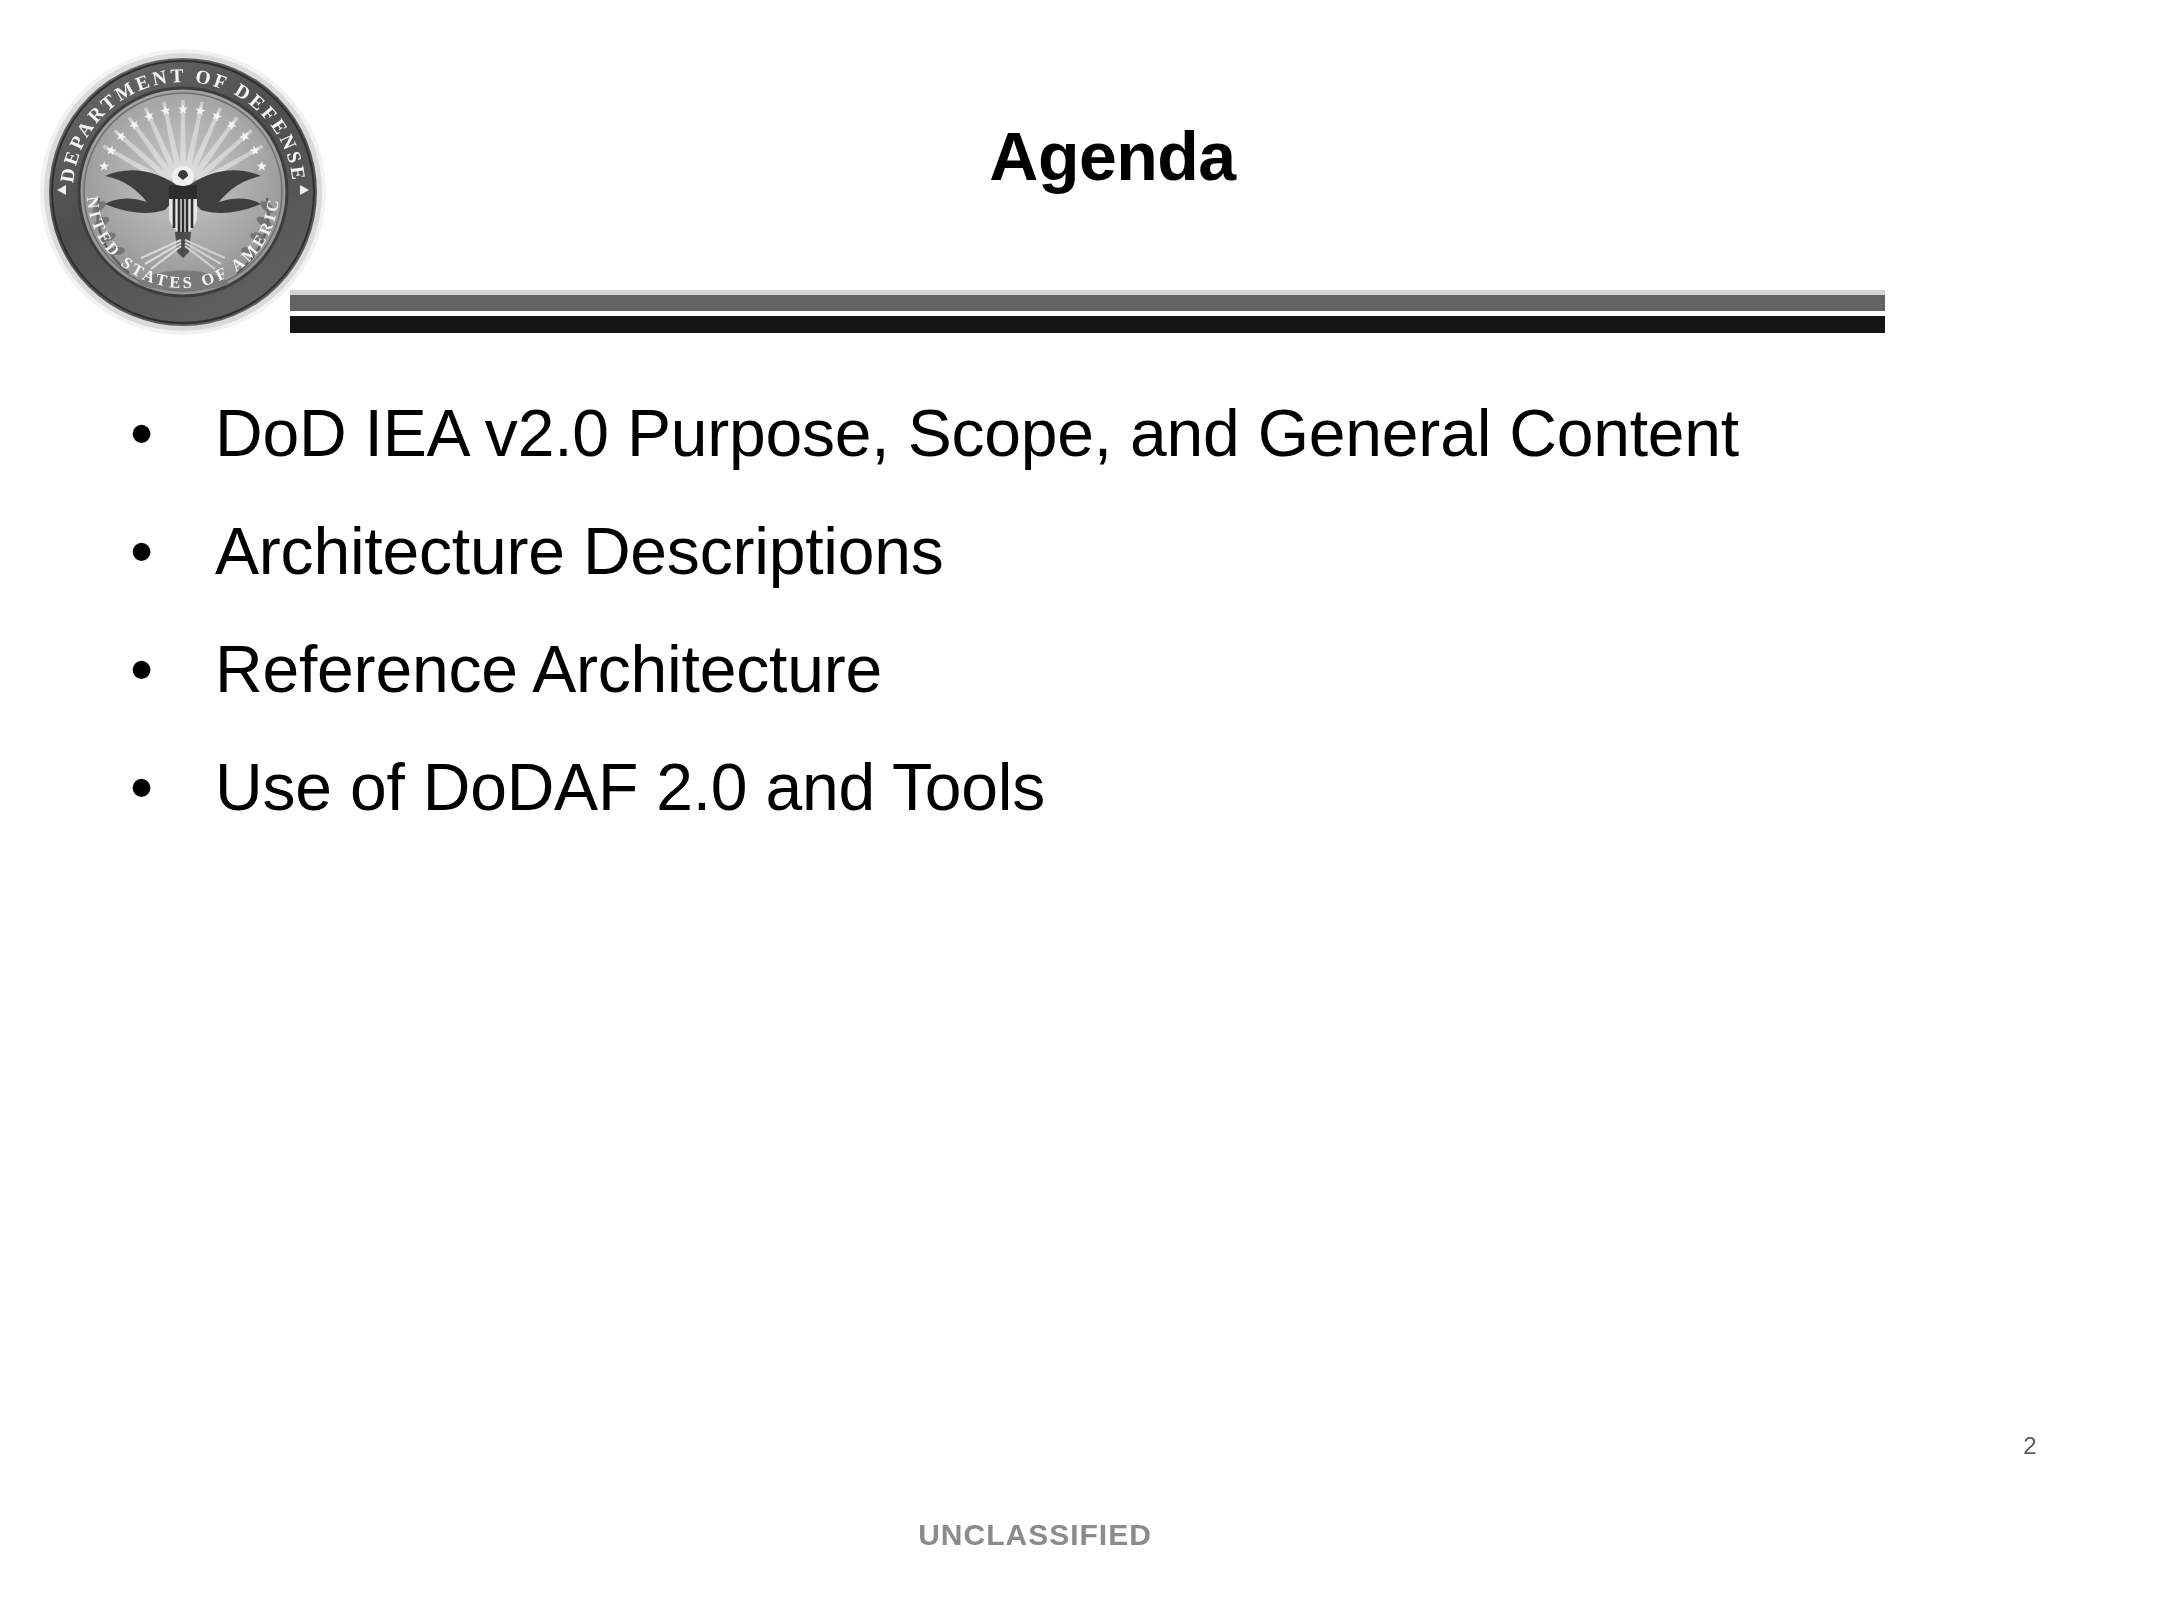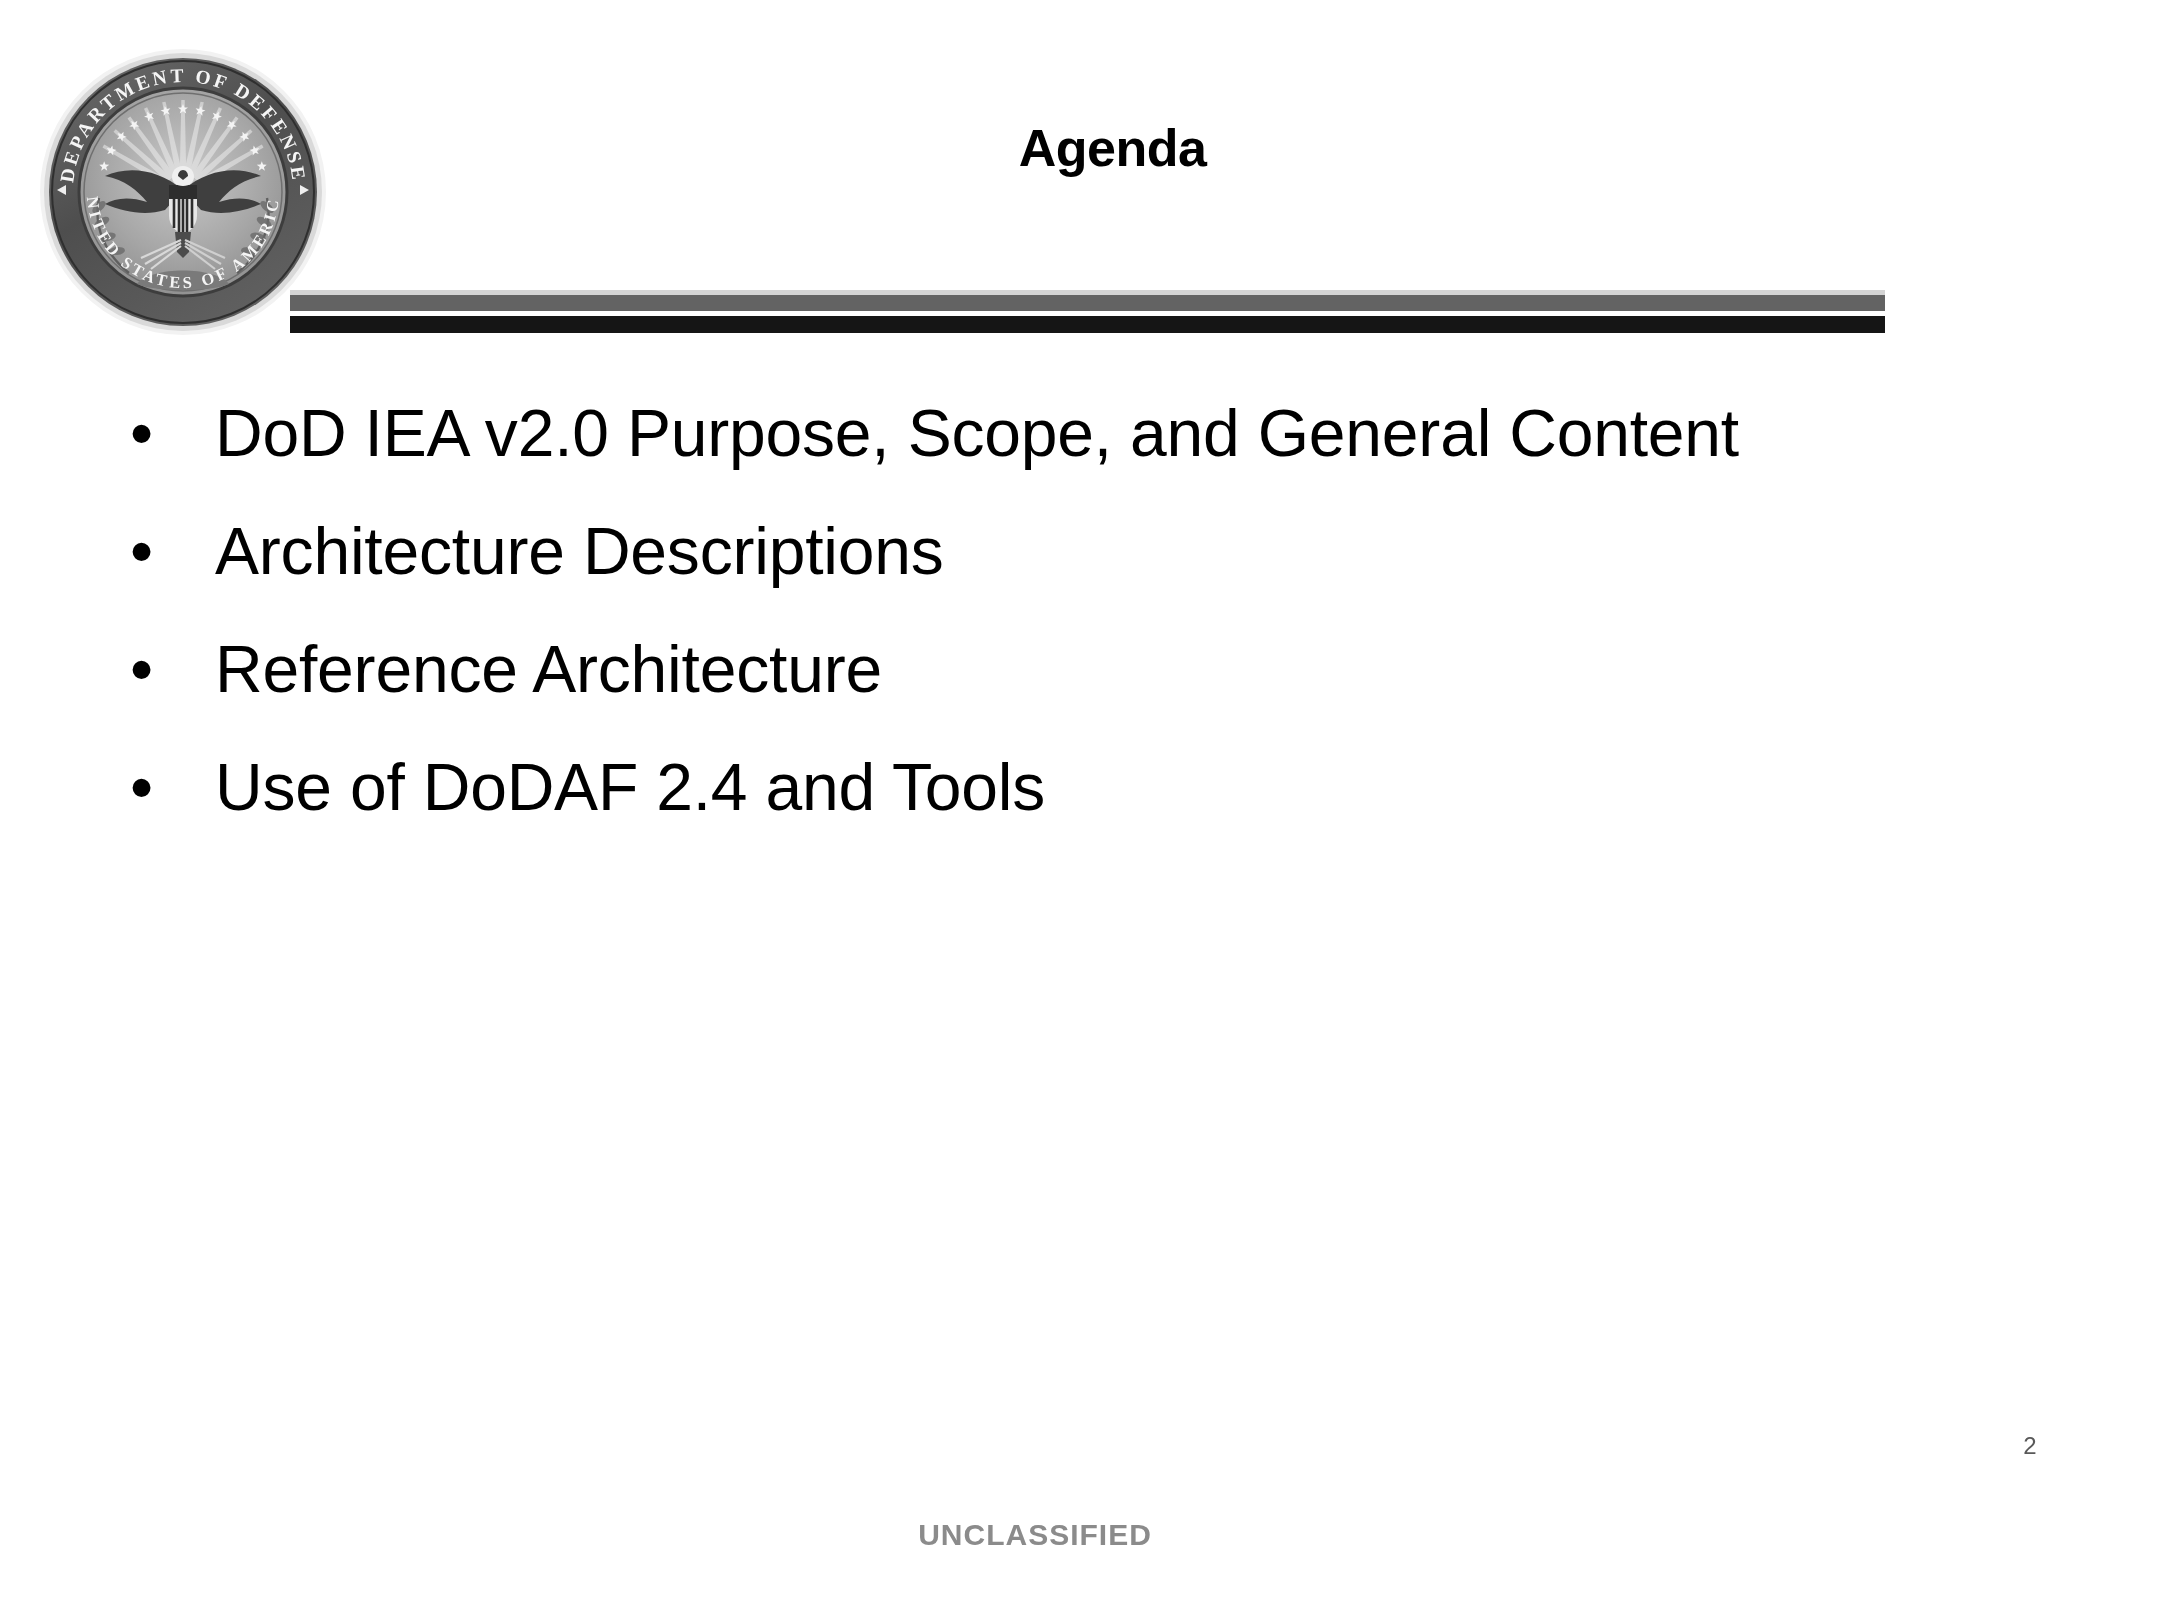--- a/index.html
+++ b/index.html
@@ -35,21 +35,21 @@
   }
   .seal svg { display: block; width: 300px; height: 300px; }
 
   
   .title {
     position: absolute;
     left: 340px;
     top: 122px;
     width: 1545px;
     text-align: center;
-    font-size: 52px;
+    font-size: 68px;
     font-weight: bold;
     color: #000000;
     letter-spacing: -0.5px;
     line-height: 1.0;
     white-space: nowrap;
   }
 
   
   .rules {
     position: absolute;
@@ -315,21 +315,21 @@
       <span class="bullet-text">Architecture Descriptions</span>
     </div>
 
     <div class="bullet-row">
       <span class="bullet-marker">•</span>
       <span class="bullet-text">Reference Architecture</span>
     </div>
 
     <div class="bullet-row">
       <span class="bullet-marker">•</span>
-      <span class="bullet-text">Use of DoDAF 2.4 and Tools</span>
+      <span class="bullet-text">Use of DoDAF 2.0 and Tools</span>
     </div>
 
   </div>
 
   <div class="page-number">2</div>
   <div class="classification">UNCLASSIFIED</div>
 
 </div>
 
 </body></html>

